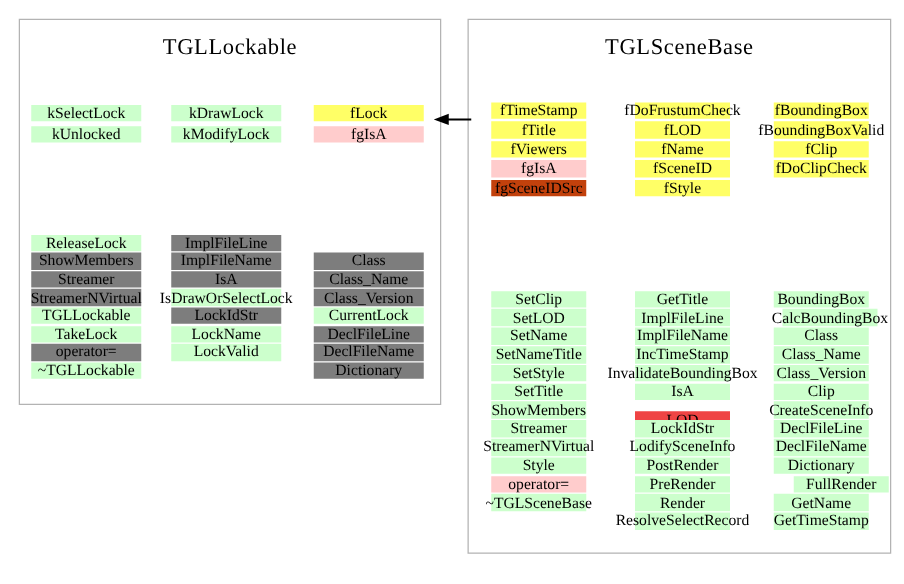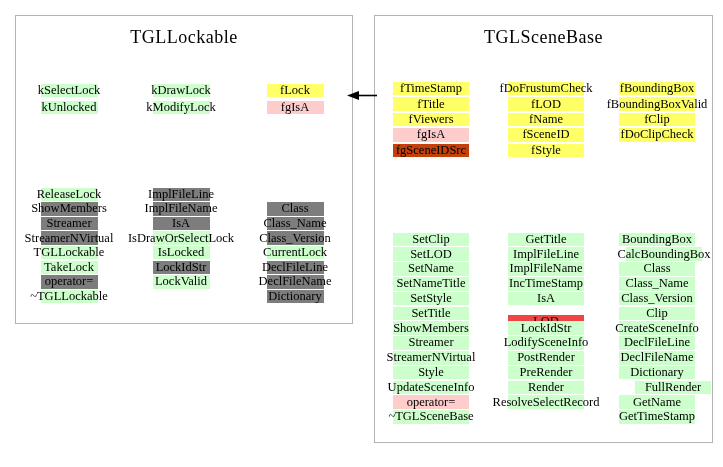--- a/index.html
+++ b/index.html
@@ -24,21 +24,21 @@
   #class-1 .col0{left:-19px;} #class-1 .col1{left:96px;}  #class-1 .col2{left:207px;}
   .cell{display:flex;align-items:center;justify-content:center;}
   #class-0 .section[data-section="0"] .cell{height:17px;}
   #class-0 .section[data-section="1"] .cell{height:14.6px;}
   #class-1 .section[data-section="0"] .cell{height:15.4px;}
   #class-1 .section[data-section="1"] .cell{height:14.8px;}
   .hl{
     height:13.5px;display:flex;align-items:center;justify-content:center;
     flex:0 0 auto;
   }
-  #class-0 .hl{width:57px;}
+  #class-0 .hl{width:88px;}
   #class-1 .hl{width:76px;}
   .hl span{
     white-space:nowrap;font-size:12.5px;line-height:13px;display:block;
   }
   .arrow-svg{position:absolute;left:345px;top:89px;}
 </style>
 </head>
 <body>
 
 <div class="canvas">
@@ -141,27 +141,27 @@
             <div class="hl" style="background: rgb(125, 125, 125);">
               <span>IsA</span>
             </div>
           </div>
           <div class="cell">
             <div class="hl" style="background: rgb(204, 255, 204);">
               <span>IsDrawOrSelectLock</span>
             </div>
           </div>
           <div class="cell">
-            <div class="hl" style="background: rgb(204, 255, 204);">
-              <span>IsLocked</span>
-            </div>
-          </div>
-          <div class="cell">
             <div class="hl" style="background: rgb(125, 125, 125);">
               <span>LockIdStr</span>
+            </div>
+          </div>
+          <div class="cell">
+            <div class="hl" style="background: rgb(204, 255, 204);">
+              <span>LockName</span>
             </div>
           </div>
           <div class="cell">
             <div class="hl" style="background: rgb(204, 255, 204);">
               <span>LockValid</span>
             </div>
           </div>
         </div>
       <div class="col col2">
           <div class="cell"></div>
@@ -330,25 +330,20 @@
             <div class="hl" style="background: rgb(204, 255, 204);">
               <span>StreamerNVirtual</span>
             </div>
           </div>
           <div class="cell">
             <div class="hl" style="background: rgb(204, 255, 204);">
               <span>Style</span>
             </div>
           </div>
           <div class="cell">
-            <div class="hl" style="background: rgb(204, 255, 204);">
-              <span>UpdateSceneInfo</span>
-            </div>
-          </div>
-          <div class="cell">
             <div class="hl" style="background: rgb(255, 204, 204);">
               <span>operator=</span>
             </div>
           </div>
           <div class="cell">
             <div class="hl" style="background: rgb(204, 255, 204);">
               <span>~TGLSceneBase</span>
             </div>
           </div>
         </div>
@@ -364,20 +359,25 @@
             </div>
           </div>
           <div class="cell">
             <div class="hl" style="background: rgb(204, 255, 204);">
               <span>ImplFileName</span>
             </div>
           </div>
           <div class="cell">
             <div class="hl" style="background: rgb(204, 255, 204);">
               <span>IncTimeStamp</span>
+            </div>
+          </div>
+          <div class="cell">
+            <div class="hl" style="background: rgb(204, 255, 204);">
+              <span>InvalidateBoundingBox</span>
             </div>
           </div>
           <div class="cell">
             <div class="hl" style="background: rgb(204, 255, 204);">
               <span>IsA</span>
             </div>
           </div>
           <div class="cell">
             <div class="hl" style="background: #ef4444; margin-top: 16px;">
               <span>LOD</span>

